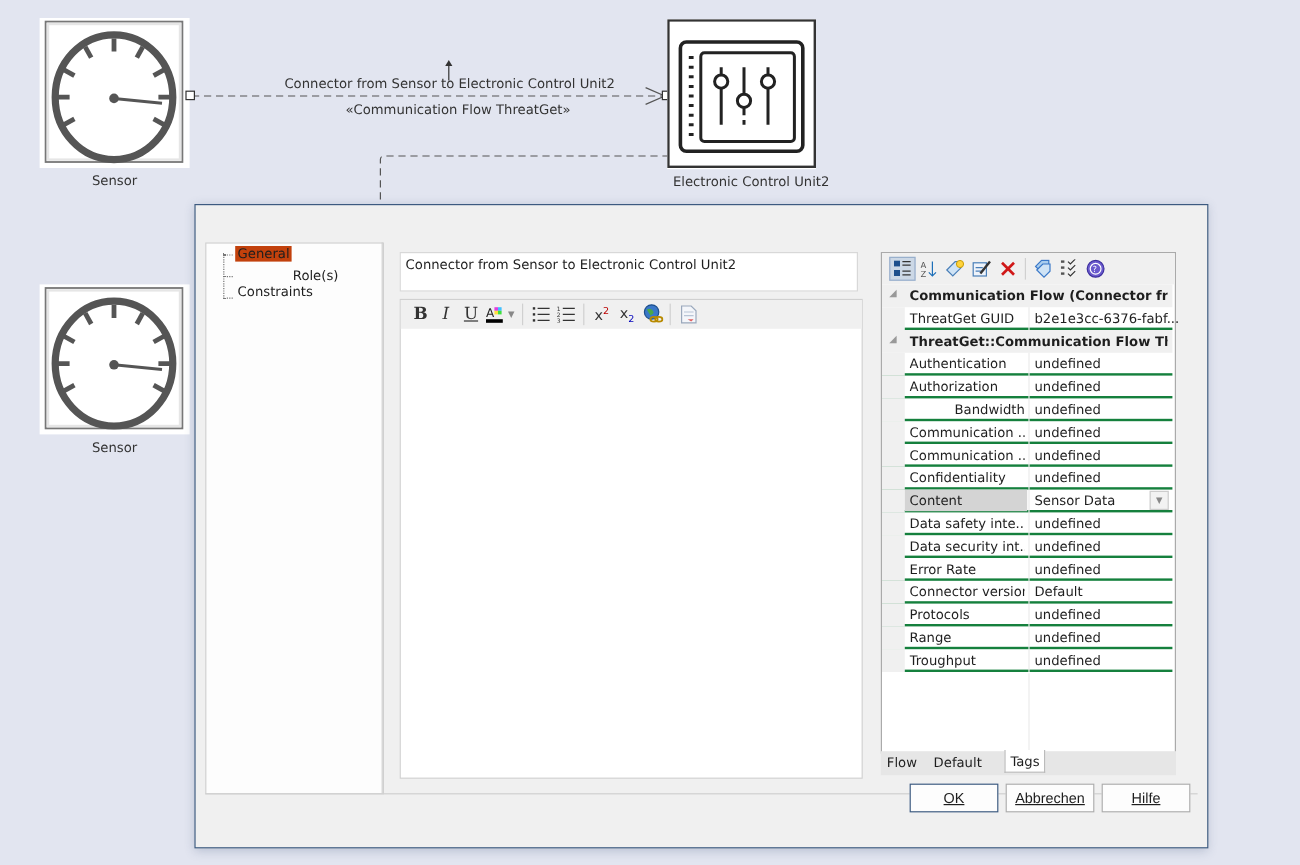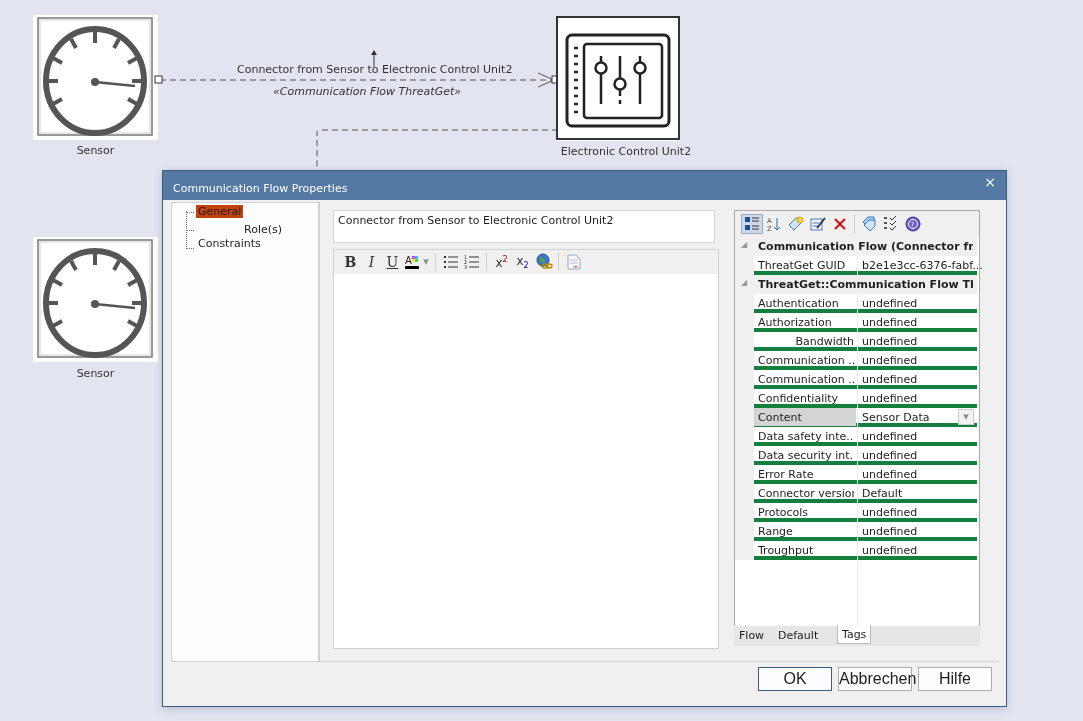--- a/index.html
+++ b/index.html
@@ -48,39 +48,39 @@
   }
   .tb-btn { width: 21px; height: 20px; display: flex; align-items: center; justify-content: center; cursor: pointer; font-family: "DejaVu Serif", serif; font-size: 14px; color: #333; }
   .tb-sep { width: 1px; height: 18px; background: #d0d0d0; margin: 0 4px; }
   .prop-panel {
     position: absolute; left: 571px; top: 39px; width: 244px; height: 416px;
     background: #fff; border: 1px solid #aaa;
   }
   .prop-toolbar { position: absolute; left: 0; top: 0; right: 0; height: 26px; background: #f0f0f0; display: flex; align-items: center; padding-left: 6px; }
   .pt-btn { width: 22px; height: 20px; display: flex; align-items: center; justify-content: center; cursor: pointer; }
   .pt-btn.active { background: #ccd8e6; border: 1px solid #99b0cc; box-sizing: border-box; }
-  .prop-row { position: absolute; left: 0; width: 242px; height: 19px; border-bottom: 4px solid #15803d; box-sizing: border-box; }
+  .prop-row { position: absolute; left: 0; width: 242px; height: 19px; border-bottom: 2px solid #15803d; box-sizing: border-box; }
   .prop-row .gutter { position: absolute; left: 0; top: 0; width: 19px; height: 19px; background: #f0f0f0; }
   .prop-row .k { position: absolute; left: 23px; top: 3px; width: 96px; overflow: hidden; white-space: nowrap; }
   .prop-row .kbg { position: absolute; left: 19px; top: 0; width: 102px; height: 18px; }
   .prop-row .v { position: absolute; left: 127px; top: 3px; white-space: nowrap; }
   .prop-row .vdiv { position: absolute; left: 122px; top: 0; width: 1px; height: 19px; background: #ececec; }
   .cat-row { position: absolute; left: 0; width: 242px; height: 19px; background: #f0f0f0; }
   .cat-row .tri { position: absolute; left: 6px; top: 3px; font-size: 8px; color: #999; }
   .cat-row .ct { position: absolute; left: 23px; top: 3px; font-weight: bold; white-space: nowrap; width: 215px; overflow: hidden; }
   .empty-col { position: absolute; left: 122px; width: 1px; background: #ececec; }
   .dropbtn { position: absolute; right: 3px; top: 1px; width: 16px; height: 16px; border: 1px solid #ccc; background: #f2f2f2; box-sizing: border-box; font-size: 7px; color: #888; text-align: center; line-height: 14px; cursor: pointer; }
   .tabs { position: absolute; left: 571px; top: 455px; width: 246px; height: 20px; background: #e6e6e6; }
   .tab { position: absolute; top: 3px; font-size: 11px; cursor: pointer; }
   .tab.active { top: -1px; background: #fff; border: 1px solid #bbb; border-top: none; padding: 3px 4px 2px 4px; }
   .footer-sep { position: absolute; left: 8px; top: 490px; width: 827px; height: 1px; background: #d0d0d0; }
   .btn {
-    position: absolute; top: 496px; width: 74px; height: 24px; background: #fdfdfd;
+    position: absolute; top: 482px; width: 74px; height: 24px; background: #fdfdfd;
     border: 1px solid #adadad; box-sizing: border-box; text-align: center; line-height: 22px;
-    font-family: "Liberation Sans", sans-serif; font-size: 16px; cursor: pointer; color: #1e1e1e;
+    font-family: "Liberation Sans", sans-serif; font-size: 12px; cursor: pointer; color: #1e1e1e; text-decoration: underline;
   }
   .btn.default { border: 1px solid #3d5a80; }
 </style>
 </head>
 <body>
 
 <div>
 
   <div class="node-box" style="left:33px;top:15px;width:125px;height:125px;">
     <svg width="125" height="125" viewBox="0 0 125 125">
@@ -107,21 +107,21 @@
   <svg class="abs" style="left:150px;top:45px;" width="420" height="130">
     <line x1="10" y1="35" x2="405" y2="35" stroke="#555" stroke-width="1" stroke-dasharray="6,4"></line>
     <polyline points="388,28 404,35 388,42" fill="none" stroke="#555" stroke-width="1"></polyline>
     <rect x="5" y="31" width="7" height="7" fill="#fff" stroke="#333" stroke-width="1"></rect>
     <rect x="402" y="31" width="7" height="7" fill="#fff" stroke="#333" stroke-width="1"></rect>
     <line x1="224" y1="22" x2="224" y2="9" stroke="#333" stroke-width="1"></line>
     <polygon points="221,10 227,10 224,5" fill="#333"></polygon>
     <path d="M408,85 L170,85 Q167,85 167,88 L167,130" fill="none" stroke="#555" stroke-width="1" stroke-dasharray="6,4"></path>
   </svg>
   <div class="diag-text" style="left:237px;top:63px;">Connector from Sensor to Electronic Control Unit2</div>
-  <div class="diag-text" style="left:273px;top:85px;font-style:italic;">«Communication Flow ThreatGet»</div>
+  <div class="diag-text" style="left:288px;top:85px;">«Communication Flow ThreatGet»</div>
 
   <div class="node-box" style="left:556px;top:16px;width:124px;height:125px;">
     <svg width="124" height="125" viewBox="0 0 124 125">
       <rect x="1" y="1" width="122" height="122" fill="#fff" stroke="#333" stroke-width="2"></rect>
       <rect x="11" y="19" width="102" height="91" rx="5" fill="none" stroke="#222" stroke-width="3"></rect>
       <rect x="28" y="28" width="78" height="74" rx="3" fill="none" stroke="#222" stroke-width="2.5"></rect>
       <g stroke="#222" stroke-width="2.5">
         <line x1="18" y1="32" x2="22" y2="32"></line>
           <line x1="18" y1="40" x2="22" y2="40"></line>
         <line x1="18" y1="48" x2="22" y2="48"></line>
@@ -163,24 +163,20 @@
         <line x1="104" y1="89" x2="95" y2="84"></line>
       </g>
       <circle cx="62" cy="67" r="4" fill="#555"></circle>
       <line x1="62" y1="67" x2="102" y2="71" stroke="#555" stroke-width="2.5"></line>
     </svg>
   </div>
   <div class="node-label" style="left:33px;top:367px;width:125px;">Sensor</div>
 </div>
 
 <div class="dialog">
-  <div class="titlebar">
-    <span class="title">Communication Flow Properties</span>
-    <span class="close">×</span>
-  </div>
 
   <div class="tree-panel">
     <div class="tree-line-v"></div>
     <div class="tree-line-h" style="top:9px;"></div>
     <div class="tree-line-h" style="top:27px;"></div>
     <div class="tree-line-h" style="top:45px;"></div>
     <div class="tree-item sel" style="top:2px;">General</div>
     <div class="tree-item" style="top:20px;margin-left:46px;">Role(s)</div>
     <div class="tree-item" style="top:34px;">Constraints</div>
   </div>

